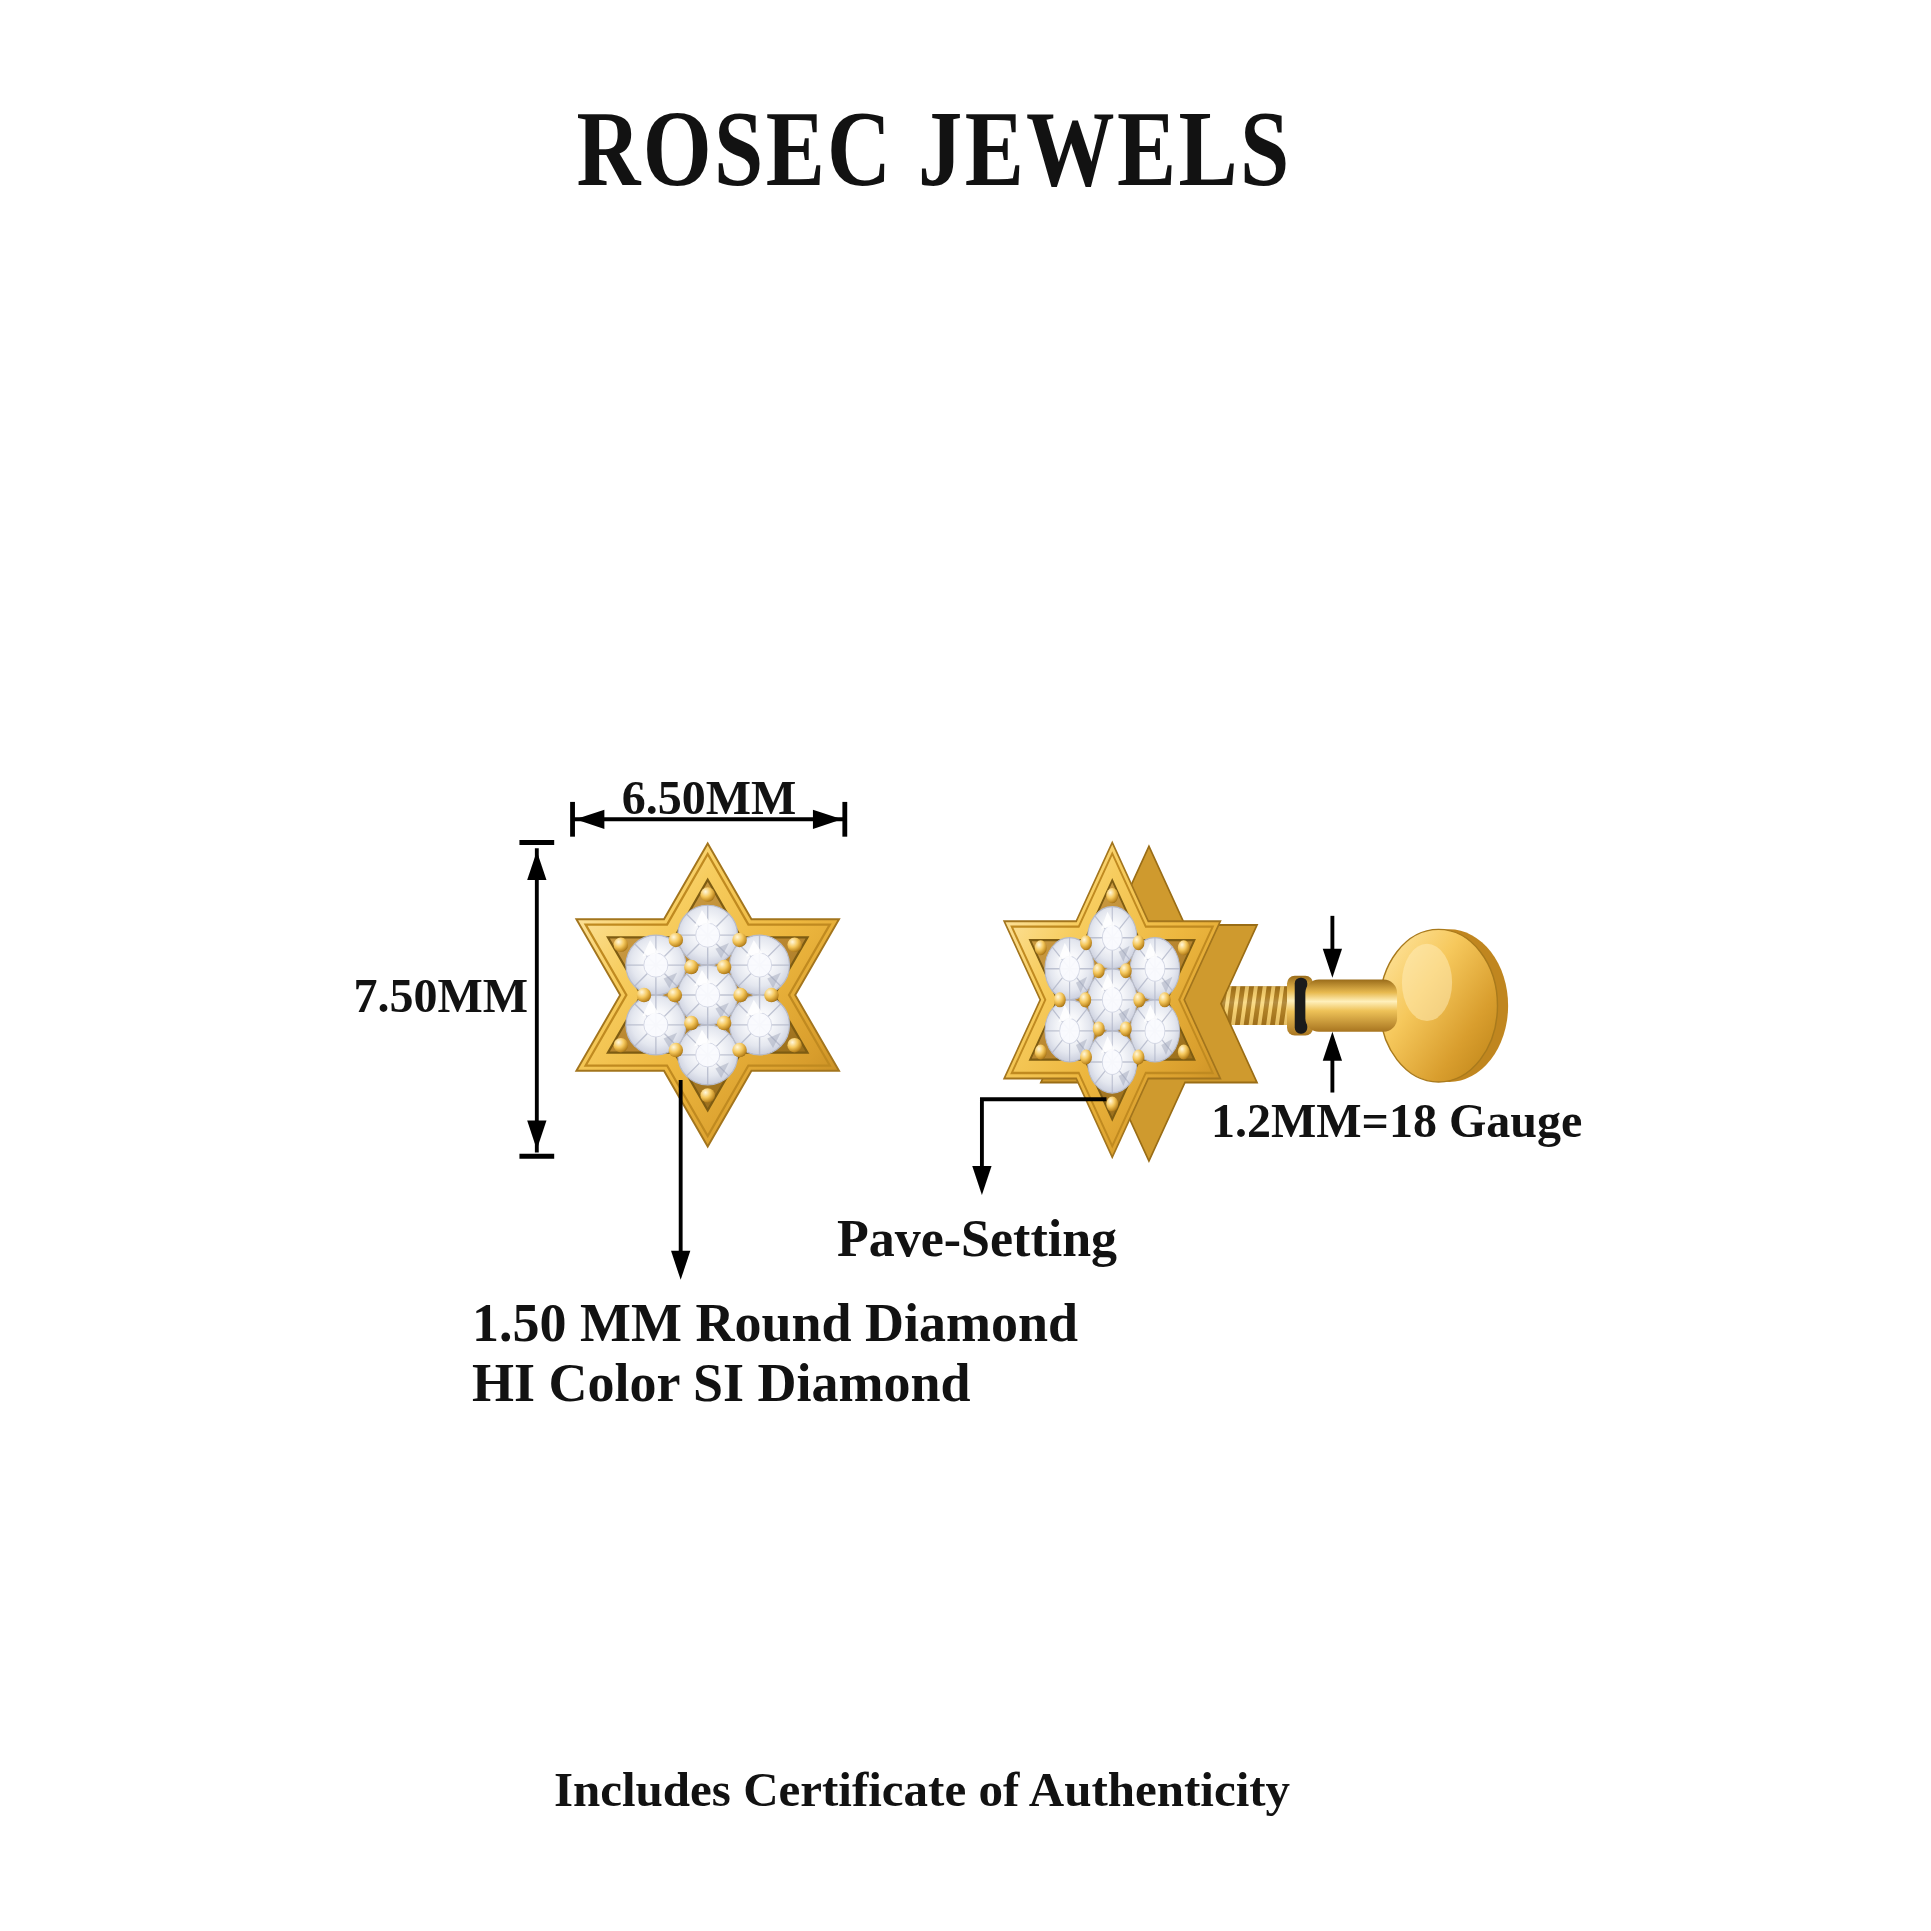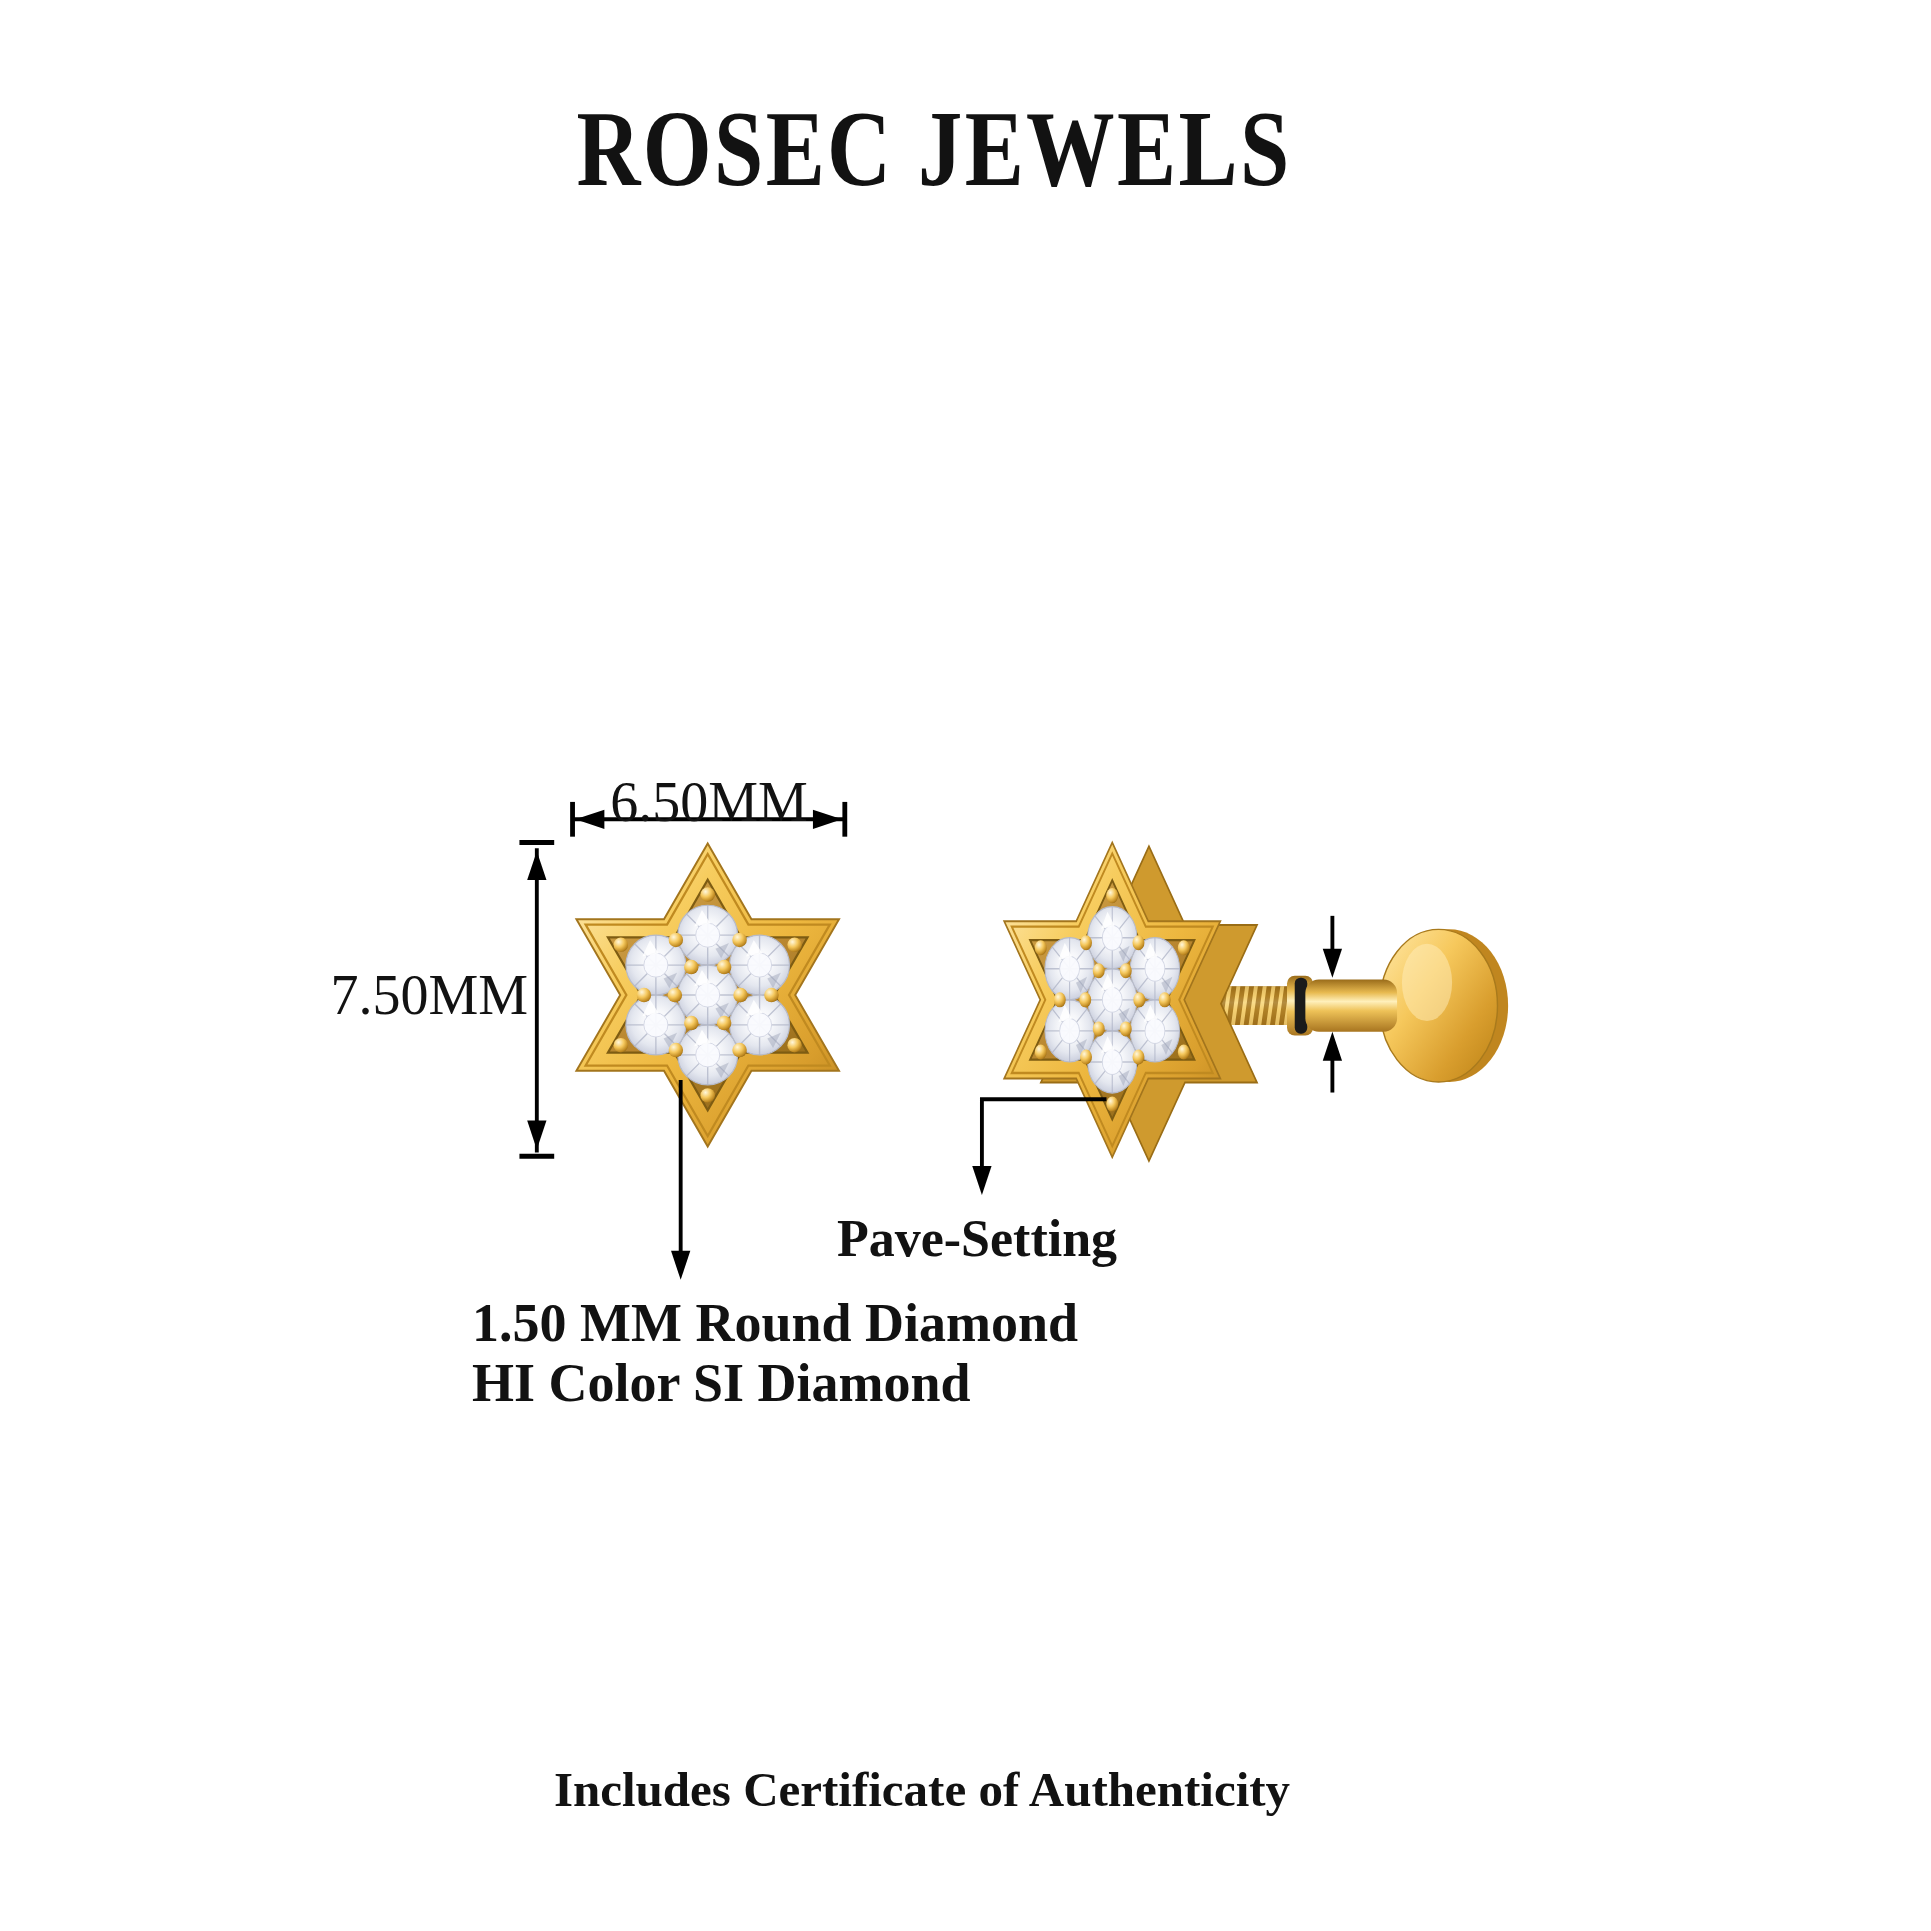--- a/index.html
+++ b/index.html
@@ -16,21 +16,21 @@
   .brand-title{
     left:934px;top:48px;
     font-size:108px;font-weight:700;letter-spacing:2.9px;line-height:1.05;
     transform:translateX(-50%) scaleX(0.82);transform-origin:center;
   }
   .tagline{
     left:969px;top:187px;
     font-size:70px;font-weight:700;letter-spacing:1px;
     transform:translateX(-50%);
   }
-  .dim-label{font-size:56px;font-weight:400;}
+  .dim-label{font-size:48px;font-weight:700;}
   .width-label{left:709px;top:726px;transform:translateX(-50%);}
   .height-label{left:528px;top:951px;transform:translate(-100%,-50%);}
   .gauge-label{left:1211px;top:1049px;}
   .pave-label{left:977px;top:1165px;transform:translateX(-50%);font-size:52px;font-weight:700;}
   .stone-label{left:472px;top:1249px;font-size:54px;font-weight:700;line-height:1.12;white-space:nowrap;}
   .footer-note{
     left:922px;top:1717px;
     font-size:49px;font-weight:700;
     transform:translateX(-50%);
   }
@@ -194,20 +194,21 @@
     </g>
 
     <g>
       <path class="ln" d="M705,1073 V1258" stroke-width="4"></path>
       <use href="#arrowhead" class="ah" transform="translate(705,1280) rotate(90)"></use>
     </g>
   </svg>
 
   <div class="label dim-label width-label">6.50MM</div>
   <div class="label dim-label height-label">7.50MM</div>
+  <div class="label dim-label gauge-label">1.2MM=18 Gauge</div>
   <div class="label pave-label">Pave-Setting</div>
 
   <div class="label stone-label">
     <div>1.50 MM Round Diamond</div>
     <div>HI Color SI Diamond</div>
   </div>
 
   <div class="label footer-note">Includes Certificate of Authenticity</div>
 </div>
 

